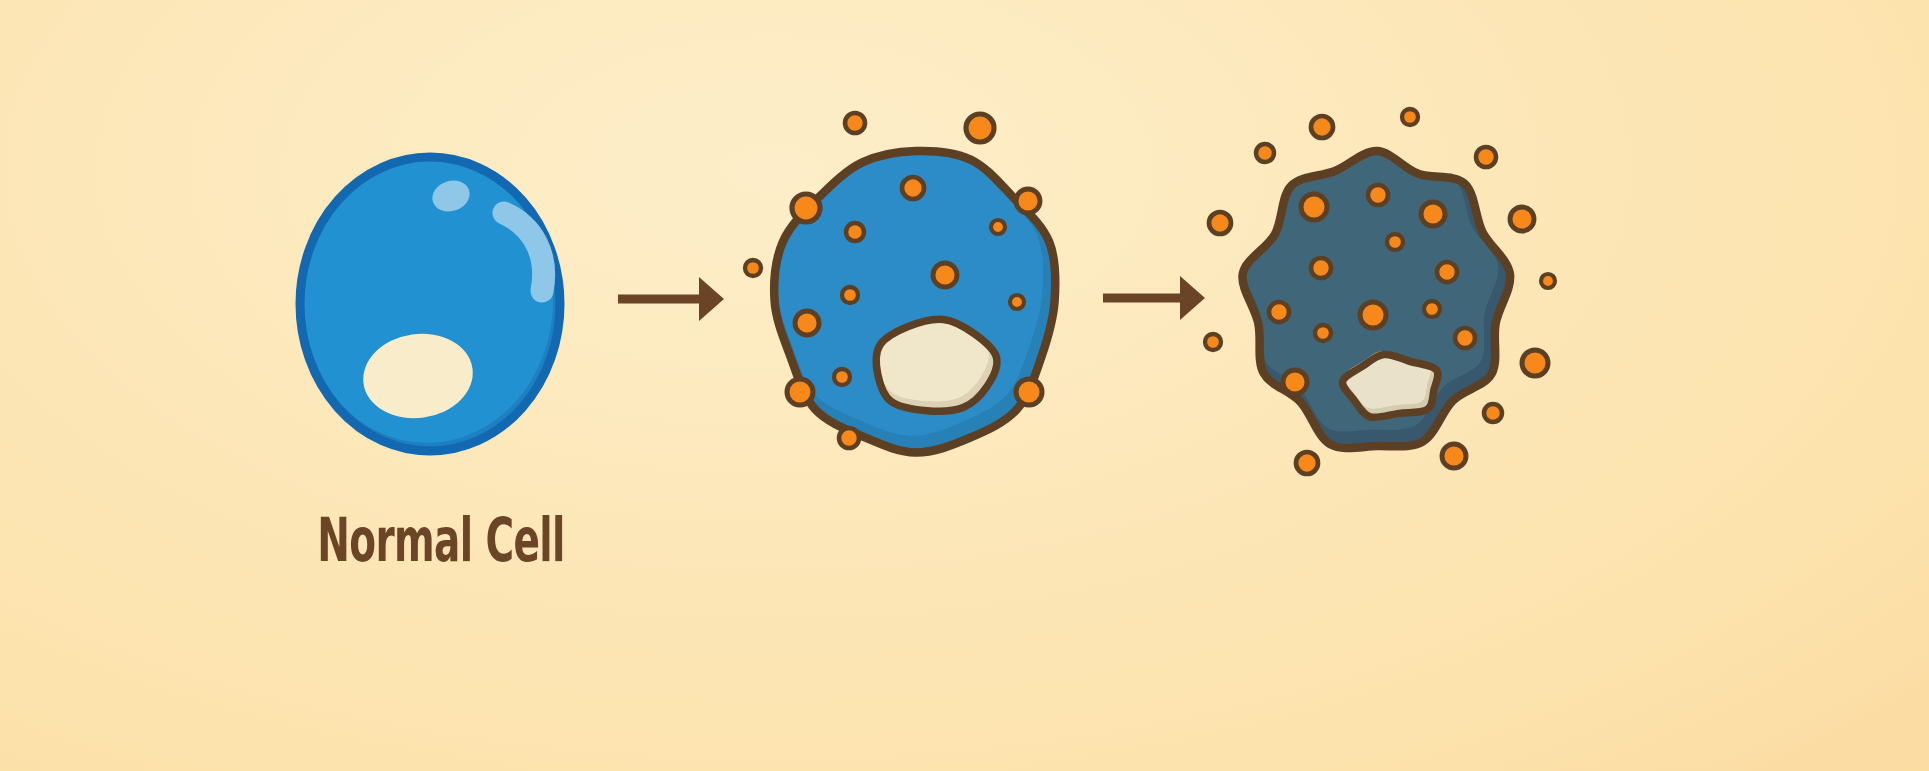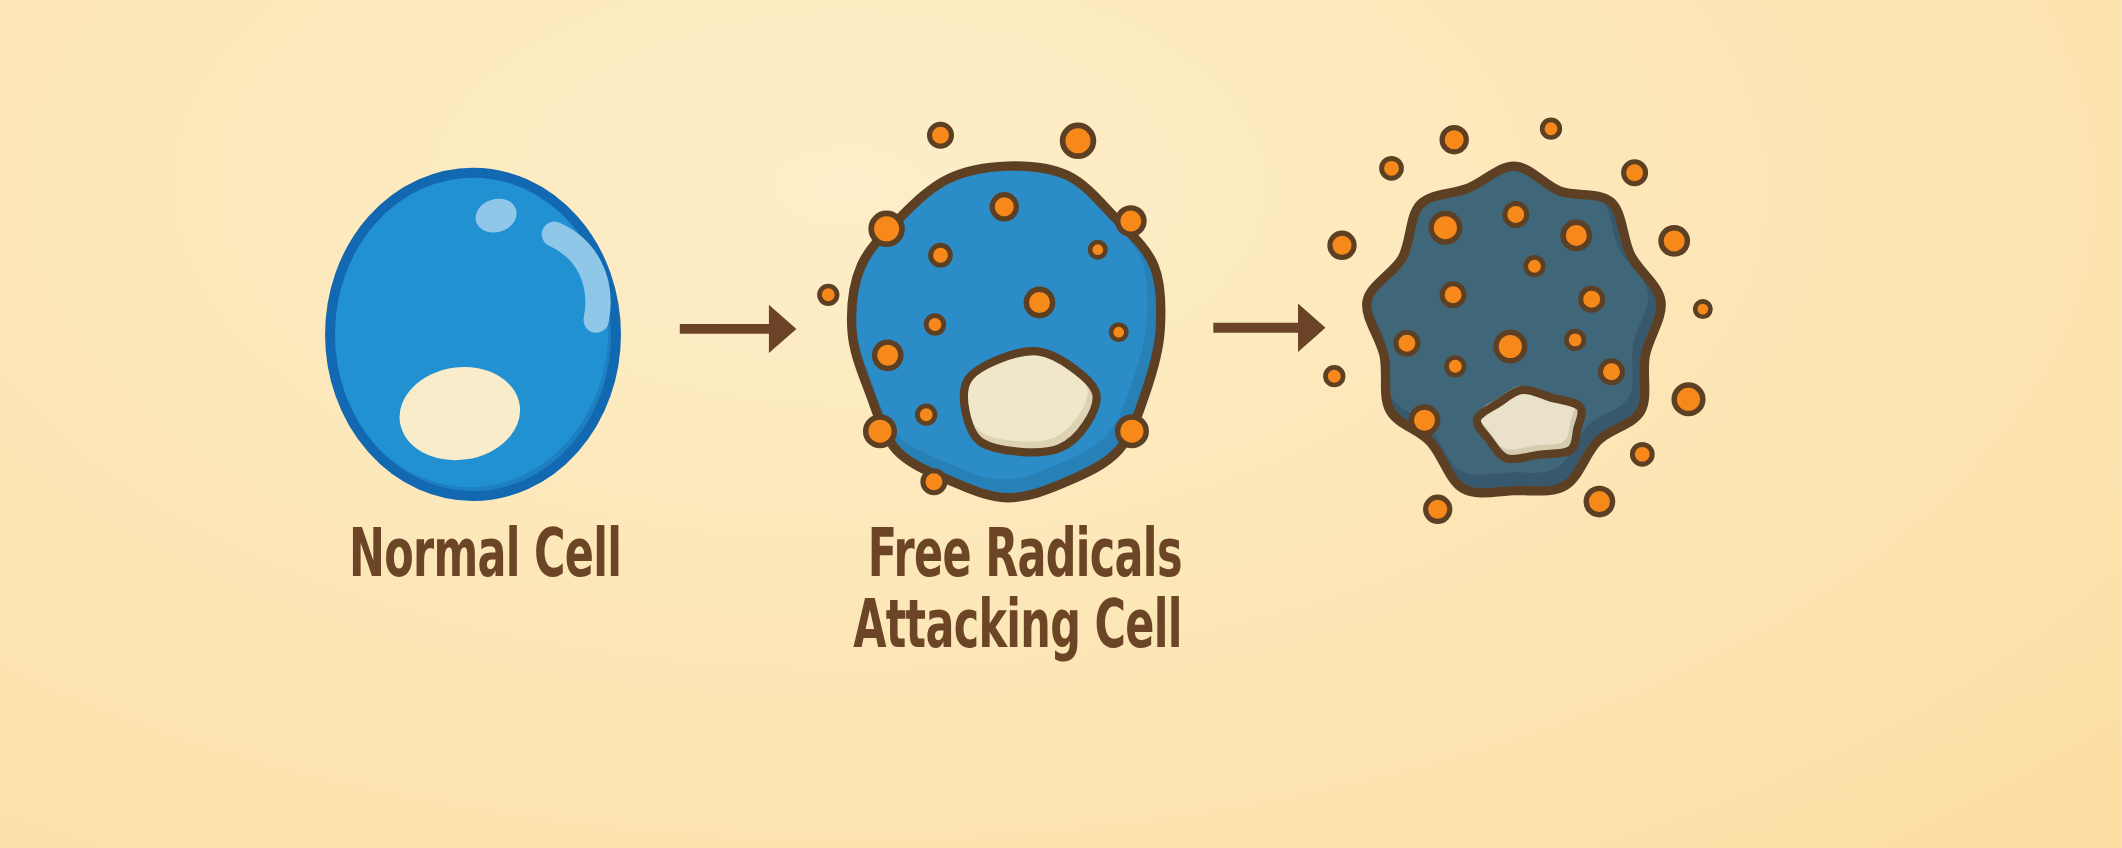--- a/index.html
+++ b/index.html
@@ -3,22 +3,22 @@
 <meta charset="utf-8">
 <style>
   html,body{margin:0;padding:0;}
   body{
     width:1929px;height:771px;position:relative;overflow:hidden;
     font-family:"DejaVu Sans","Liberation Sans",sans-serif;
   }
   #canvas{position:absolute;inset:0;width:1929px;height:771px;}
   #scene{position:absolute;left:0;top:0;}
   .label{
-    position:absolute;top:472px;transform:translateX(-50%);
-    text-align:right;font-weight:bold;font-size:61px;line-height:64px;
+    position:absolute;top:508px;transform:translateX(-50%);
+    text-align:left;font-weight:bold;font-size:61px;line-height:64px;
     white-space:nowrap;
   }
   .cond{display:inline-block;transform:scaleX(0.64);transform-origin:50% 0;letter-spacing:-1px;}
   .line{display:block;}
   .label-0{left:441px;}
   .label-1{left:925px;}
   .label-2{left:1375px;}
 </style>
 </head>
 <body style="background: radial-gradient(145% 190% at 40% 22%, rgb(253, 238, 201) 0%, rgb(252, 226, 172) 45%, rgb(251, 212, 148) 75%, rgb(249, 200, 126) 100%);">
@@ -118,20 +118,14 @@
         <circle cx="1295" cy="382" r="12" fill="#f6891a" stroke="#5d4024" stroke-width="4.9"></circle>
       </g>
     </svg>
 
   <div class="label label-0" style="color: rgb(107, 69, 38);">
     <span class="cond">
       <span class="line">Normal Cell</span>
     </span>
   </div>
 
-  <div class="label label-1" style="color: rgb(107, 69, 38);">
-    <span class="cond">
-      <span class="line">Free Radicals</span>
-      <span class="line">Attacking Cell</span>
-    </span>
-  </div>
 
 </div>
 
 </body></html>

